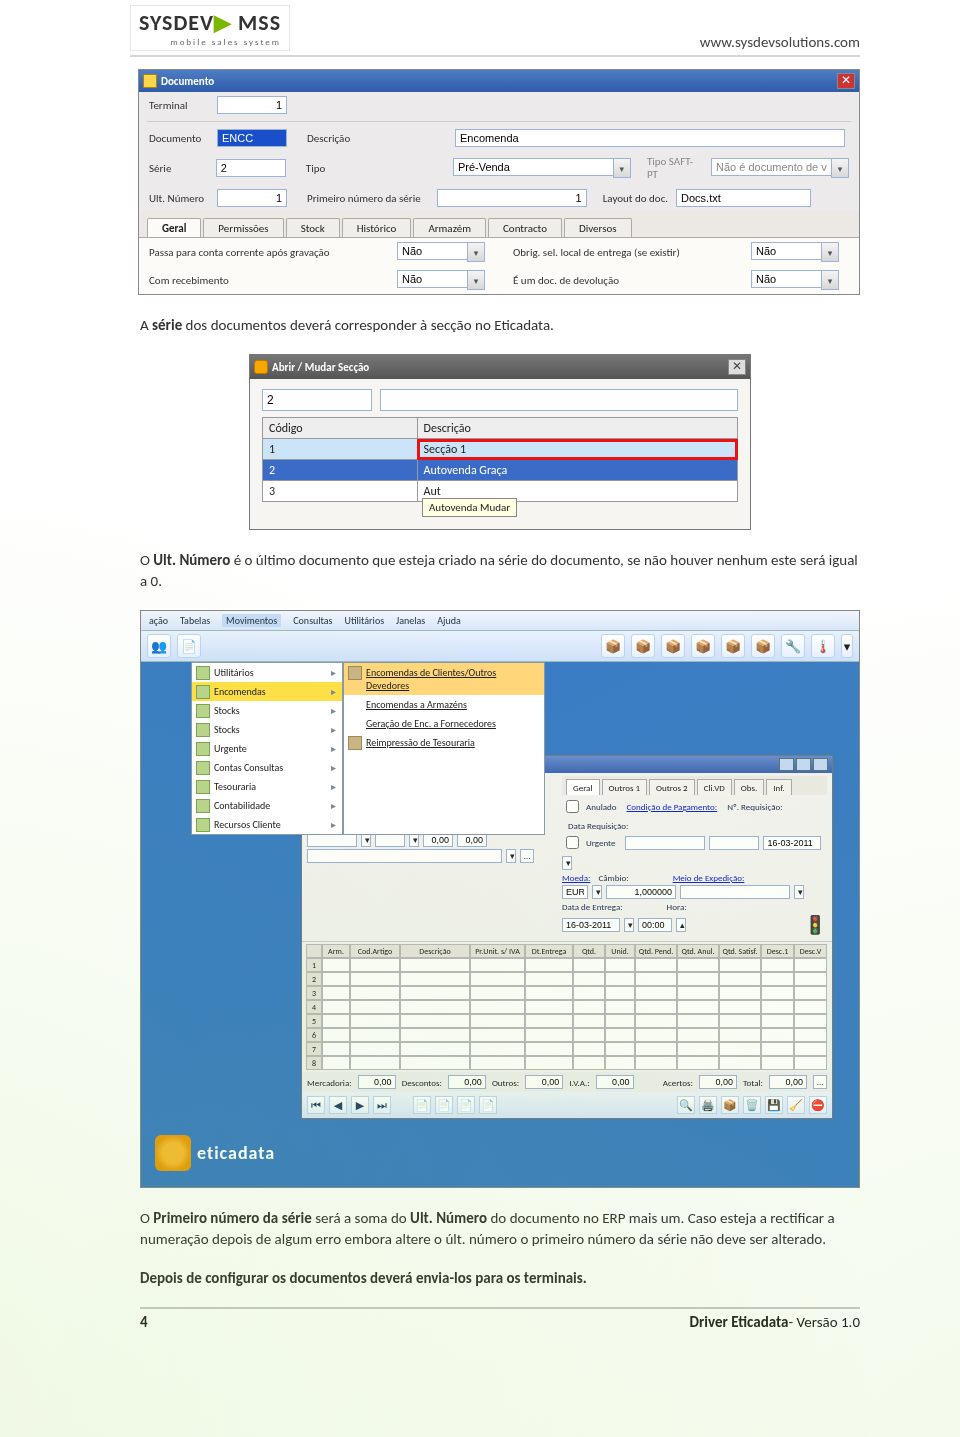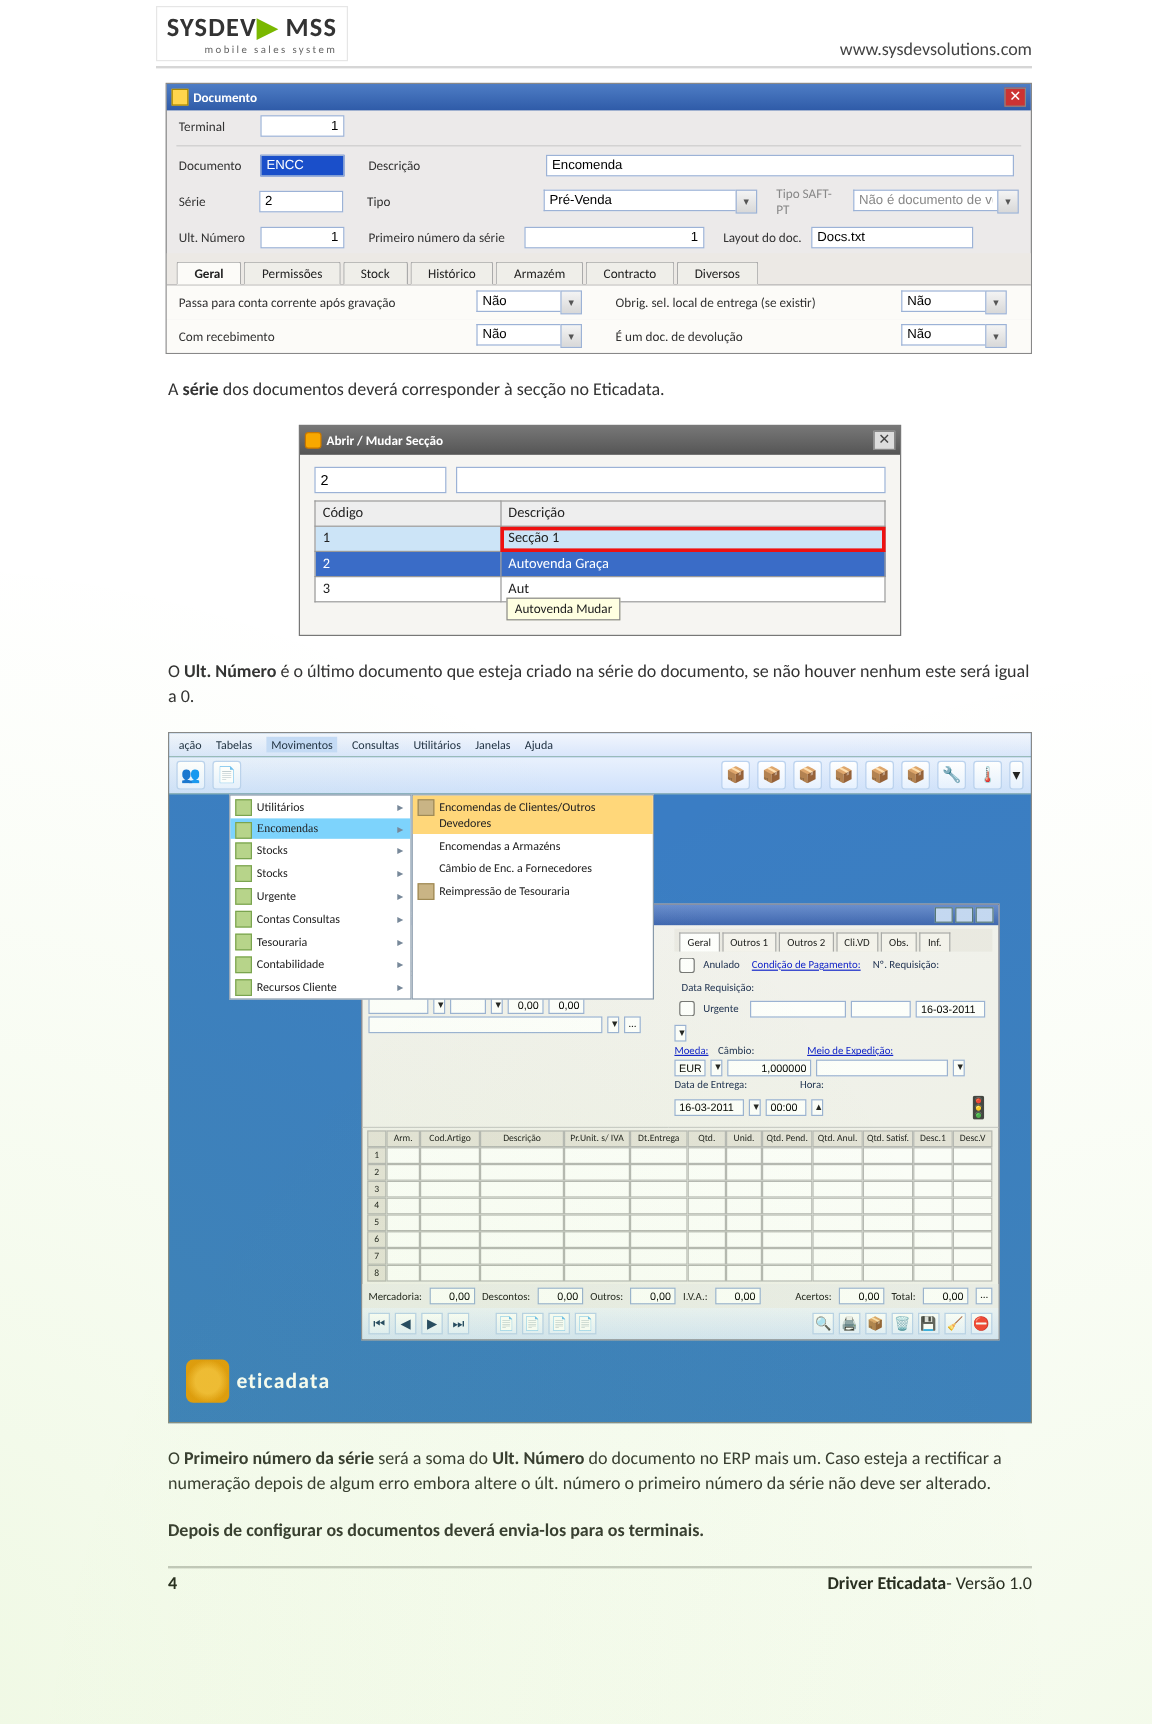--- a/index.html
+++ b/index.html
@@ -59,23 +59,23 @@
   
   .win3 { margin:18px 0 20px; border:1px solid #888; font-size:10px; background:#3a7dc4; }
   .menubar { background:linear-gradient(#f2f6fd,#d9e6fb); display:flex; gap:12px; padding:3px 8px; font-size:10px; color:#234; border-bottom:1px solid #9bb; }
   .toolbar { background:linear-gradient(#e9f1fd,#cfe1fb); display:flex; align-items:center; gap:6px; padding:3px 6px; border-bottom:1px solid #9bb; }
   .tbtn { width:22px; height:22px; border:1px solid #bcd3ef; border-radius:3px; background:linear-gradient(#fff,#e7f1ff); display:inline-flex; align-items:center; justify-content:center; font-size:13px; }
   .tbtn.sep { border:none; background:none; width:4px; }
   .win3-body { display:flex; align-items:flex-start; }
   .dropdown-menu { background:#fff; border:1px solid #89a; width:150px; margin:0 0 0 6px; font-size:10px; }
   .dropdown-menu div { padding:3px 8px 3px 22px; position:relative; }
   .dropdown-menu .arrow::after { content:"▸"; position:absolute; right:6px; color:#789; }
-  .dropdown-menu .hl { background:#7dd3fc;font-family:Liberation Serif, serif; }
+  .dropdown-menu .hl { background:#fde047; }
   .dropdown-menu .ico { position:absolute; left:4px; top:3px; width:12px; height:12px; background:#b7d48a; border:1px solid #7aa44f; }
-  .submenu { background:#fff; border:1px solid #89a; width:200px; font-size:10px; }
+  .submenu { background:#fff; border:1px solid #89a; width:200px; font-size:10px;text-decoration:underline; }
   .submenu div { padding:3px 8px 3px 22px; position:relative; }
   .submenu .hl { background:#ffd77a; }
   .submenu .ico { position:absolute; left:4px; top:3px; width:12px; height:12px; background:#c9b485; border:1px solid #a08a55; }
 
   .docwin { margin:4px auto 6px 160px; width:530px; background:#f3f2ef; border:1px solid #778; font-size:9px; }
   .docwin .dti { background:linear-gradient(#6a8ecf,#3f66b1); color:#fff; padding:2px 4px; display:flex; }
   .docwin .dti span:last-child { margin-left:auto; display:flex; gap:2px;}
   .docwin .dti .tbutton{ width:13px;height:11px;background:#c5d8f4;border:1px solid #577; }
   .docwin .section { padding:3px 5px; border-bottom:1px solid #ccc; }
   .drow { display:flex; gap:4px; align-items:center; margin:2px 0; flex-wrap:wrap;}
@@ -269,21 +269,21 @@
         <div class="arrow"><span class="ico"></span><span>Stocks</span></div>
         <div class="arrow"><span class="ico"></span><span>Urgente</span></div>
         <div class="arrow"><span class="ico"></span><span>Contas Consultas</span></div>
         <div class="arrow"><span class="ico"></span><span>Tesouraria</span></div>
         <div class="arrow"><span class="ico"></span><span>Contabilidade</span></div>
         <div class="arrow"><span class="ico"></span><span>Recursos Cliente</span></div>
       </div>
       <div class="submenu">
         <div class="hl"><span class="ico"></span><span>Encomendas de Clientes/Outros Devedores</span></div>
         <div><span>Encomendas a Armazéns</span></div>
-        <div><span>Câmbio de Enc. a Fornecedores</span></div>
+        <div><span>Geração de Enc. a Fornecedores</span></div>
         <div><span class="ico"></span><span>Reimpressão de Tesouraria</span></div>
       </div>
     </div>
   </div>
 
   <div class="docwin" style="margin-top:-80px">
     <div class="dti">
       <span>Devedores</span>
       <span>
               <span class="tbutton"></span>

